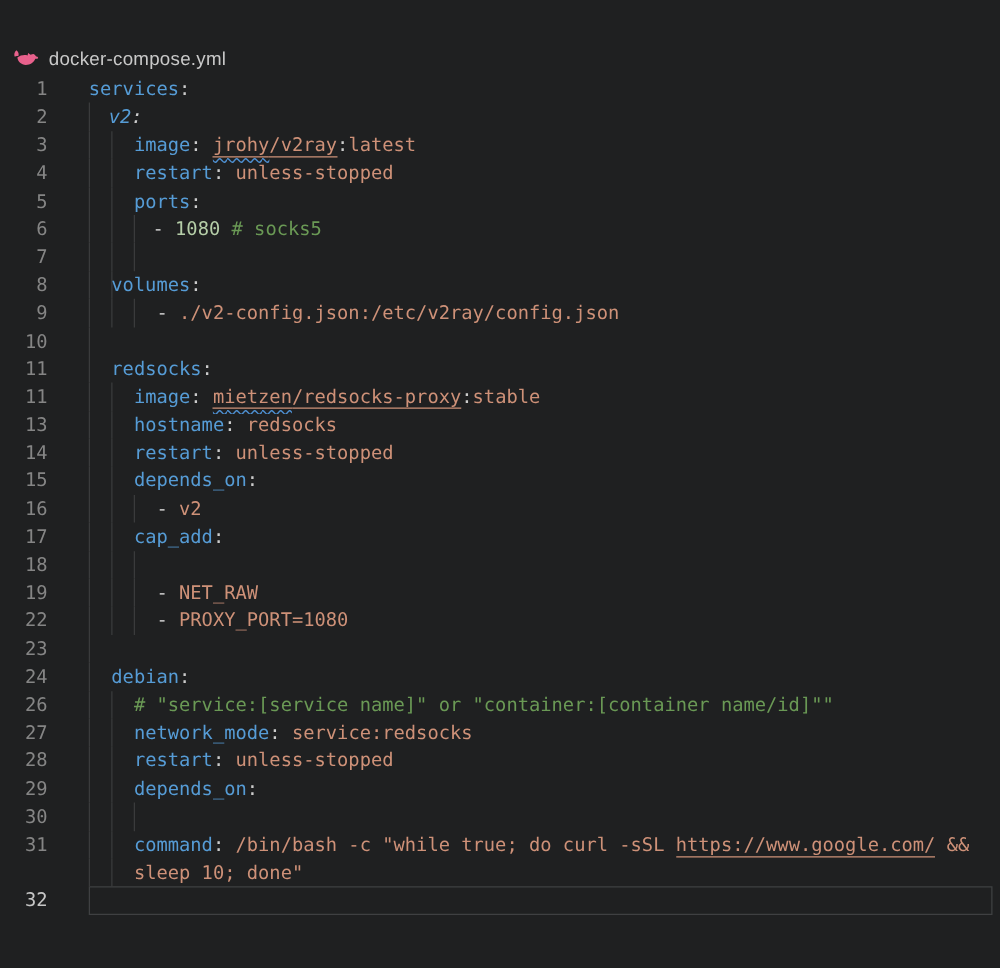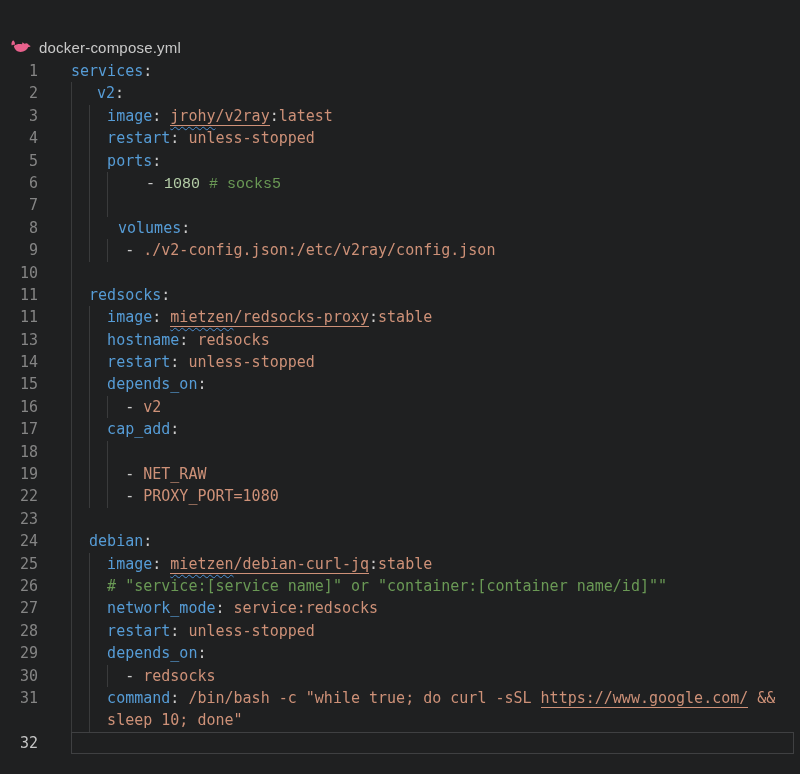--- a/index.html
+++ b/index.html
@@ -70,45 +70,45 @@
   </div>
 
   <div class="editor">
     <div id="editor-rows">
         <div class="row">
           <div class="ln">1</div>
           <div class="code"><span class="txt" style="padding-left: 0px;"><span class="tk-k">services</span><span class="tk-p">:</span></span></div>
         </div>
         <div class="row">
           <div class="ln">2</div>
-          <div class="code"><span class="guide" style="left: 0px;"></span><span class="txt" style="padding-left: 26px;"><span class="tk-k">v2</span><span class="tk-p">:</span></span></div>
+          <div class="code"><span class="guide" style="left: 0px;"></span><span class="txt" style="padding-left: 16px; font-style: italic;"><span class="tk-k">v2</span><span class="tk-p">:</span></span></div>
         </div>
         <div class="row">
           <div class="ln">3</div>
           <div class="code"><span class="guide" style="left: 0px;"></span><span class="guide" style="left: 18.06px;"></span><span class="txt" style="padding-left: 36.12px;"><span class="tk-k">image</span><span class="tk-p">: </span><span class="tk-lm">jrohy</span><span class="tk-l">/v2ray</span><span class="tk-p">:</span><span class="tk-v">latest</span></span></div>
         </div>
         <div class="row">
           <div class="ln">4</div>
           <div class="code"><span class="guide" style="left: 0px;"></span><span class="guide" style="left: 18.06px;"></span><span class="txt" style="padding-left: 36.12px;"><span class="tk-k">restart</span><span class="tk-p">: </span><span class="tk-v">unless-stopped</span></span></div>
         </div>
         <div class="row">
           <div class="ln">5</div>
           <div class="code"><span class="guide" style="left: 0px;"></span><span class="guide" style="left: 18.06px;"></span><span class="txt" style="padding-left: 36.12px;"><span class="tk-k">ports</span><span class="tk-p">:</span></span></div>
         </div>
         <div class="row">
           <div class="ln">6</div>
-          <div class="code"><span class="guide" style="left: 0px;"></span><span class="guide" style="left: 18.06px;"></span><span class="guide" style="left: 36.12px;"></span><span class="txt" style="padding-left: 75px; font-family: Liberation Mono, monospace;"><span class="tk-p">- </span><span class="tk-n">1080</span><span class="tk-c"> # socks5</span></span></div>
+          <div class="code"><span class="guide" style="left: 0px;"></span><span class="guide" style="left: 18.06px;"></span><span class="guide" style="left: 36.12px;"></span><span class="txt" style="padding-left: 51px;"><span class="tk-p">- </span><span class="tk-n">1080</span><span class="tk-c"> # socks5</span></span></div>
         </div>
         <div class="row">
           <div class="ln">7</div>
           <div class="code"><span class="guide" style="left: 0px;"></span><span class="guide" style="left: 18.06px;"></span><span class="guide" style="left: 36.12px;"></span></div>
         </div>
         <div class="row">
           <div class="ln">8</div>
-          <div class="code"><span class="guide" style="left: 0px;"></span><span class="guide" style="left: 18.06px;"></span><span class="txt" style="padding-left: 47px;"><span class="tk-k">volumes</span><span class="tk-p">:</span></span></div>
+          <div class="code"><span class="guide" style="left: 0px;"></span><span class="guide" style="left: 18.06px;"></span><span class="txt" style="padding-left: 18px;"><span class="tk-k">volumes</span><span class="tk-p">:</span></span></div>
         </div>
         <div class="row">
           <div class="ln">9</div>
           <div class="code"><span class="guide" style="left: 0px;"></span><span class="guide" style="left: 18.06px;"></span><span class="guide" style="left: 36.12px;"></span><span class="txt" style="padding-left: 54.18px;"><span class="tk-p">- </span><span class="tk-v">./v2-config.json:/etc/v2ray/config.json</span></span></div>
         </div>
         <div class="row">
           <div class="ln">10</div>
           <div class="code"><span class="guide" style="left: 0px;"></span><span class="txt" style="padding-left: 0px;"></span></div>
         </div>
         <div class="row">
@@ -153,42 +153,38 @@
         </div>
         <div class="row">
           <div class="ln">23</div>
           <div class="code"><span class="guide" style="left: 0px;"></span><span class="txt" style="padding-left: 0px;"></span></div>
         </div>
         <div class="row">
           <div class="ln">24</div>
           <div class="code"><span class="guide" style="left: 0px;"></span><span class="txt" style="padding-left: 18.06px;"><span class="tk-k">debian</span><span class="tk-p">:</span></span></div>
         </div>
         <div class="row">
-          <div class="ln">25</div>
-          <div class="code"><span class="guide" style="left: 0px;"></span><span class="guide" style="left: 18.06px;"></span><span class="txt" style="padding-left: 36.12px;"><span class="tk-k">image</span><span class="tk-p">: </span><span class="tk-lm">mietzen</span><span class="tk-l">/debian-curl-jq</span><span class="tk-p">:</span><span class="tk-v">stable</span></span></div>
-        </div>
-        <div class="row">
           <div class="ln">26</div>
           <div class="code"><span class="guide" style="left: 0px;"></span><span class="guide" style="left: 18.06px;"></span><span class="txt" style="padding-left: 36.12px;"><span class="tk-c"># "service:[service name]" or "container:[container name/id]""</span></span></div>
         </div>
         <div class="row">
           <div class="ln">27</div>
           <div class="code"><span class="guide" style="left: 0px;"></span><span class="guide" style="left: 18.06px;"></span><span class="txt" style="padding-left: 36.12px;"><span class="tk-k">network_mode</span><span class="tk-p">: </span><span class="tk-v">service:redsocks</span></span></div>
         </div>
         <div class="row">
           <div class="ln">28</div>
           <div class="code"><span class="guide" style="left: 0px;"></span><span class="guide" style="left: 18.06px;"></span><span class="txt" style="padding-left: 36.12px;"><span class="tk-k">restart</span><span class="tk-p">: </span><span class="tk-v">unless-stopped</span></span></div>
         </div>
         <div class="row">
           <div class="ln">29</div>
           <div class="code"><span class="guide" style="left: 0px;"></span><span class="guide" style="left: 18.06px;"></span><span class="txt" style="padding-left: 36.12px;"><span class="tk-k">depends_on</span><span class="tk-p">:</span></span></div>
         </div>
         <div class="row">
           <div class="ln">30</div>
-          <div class="code"><span class="guide" style="left: 0px;"></span><span class="guide" style="left: 18.06px;"></span><span class="guide" style="left: 36.12px;"></span><span class="txt" style="padding-left: 54.18px;"><span class="tk-p">- </span><span class="tk-v">redsocks</span></span></div>
+          <div class="code"><span class="guide" style="left: 0px;"></span><span class="guide" style="left: 18.06px;"></span><span class="guide" style="left: 36.12px;"></span></div>
         </div>
         <div class="row">
           <div class="ln">31</div>
           <div class="code"><span class="guide" style="left: 0px;"></span><span class="guide" style="left: 18.06px;"></span><span class="txt" style="padding-left: 36.12px;"><span class="tk-k">command</span><span class="tk-p">: </span><span class="tk-v">/bin/bash -c "while true; do curl -sSL </span><span class="tk-l">https://www.google.com/</span><span class="tk-v"> &amp;&amp;</span></span></div>
         </div>
         <div class="row">
           <div class="ln"></div>
           <div class="code"><span class="guide" style="left: 0px;"></span><span class="guide" style="left: 18.06px;"></span><span class="txt" style="padding-left: 36.12px;"><span class="tk-v">sleep 10; done"</span></span></div>
         </div>
         <div class="row current">

